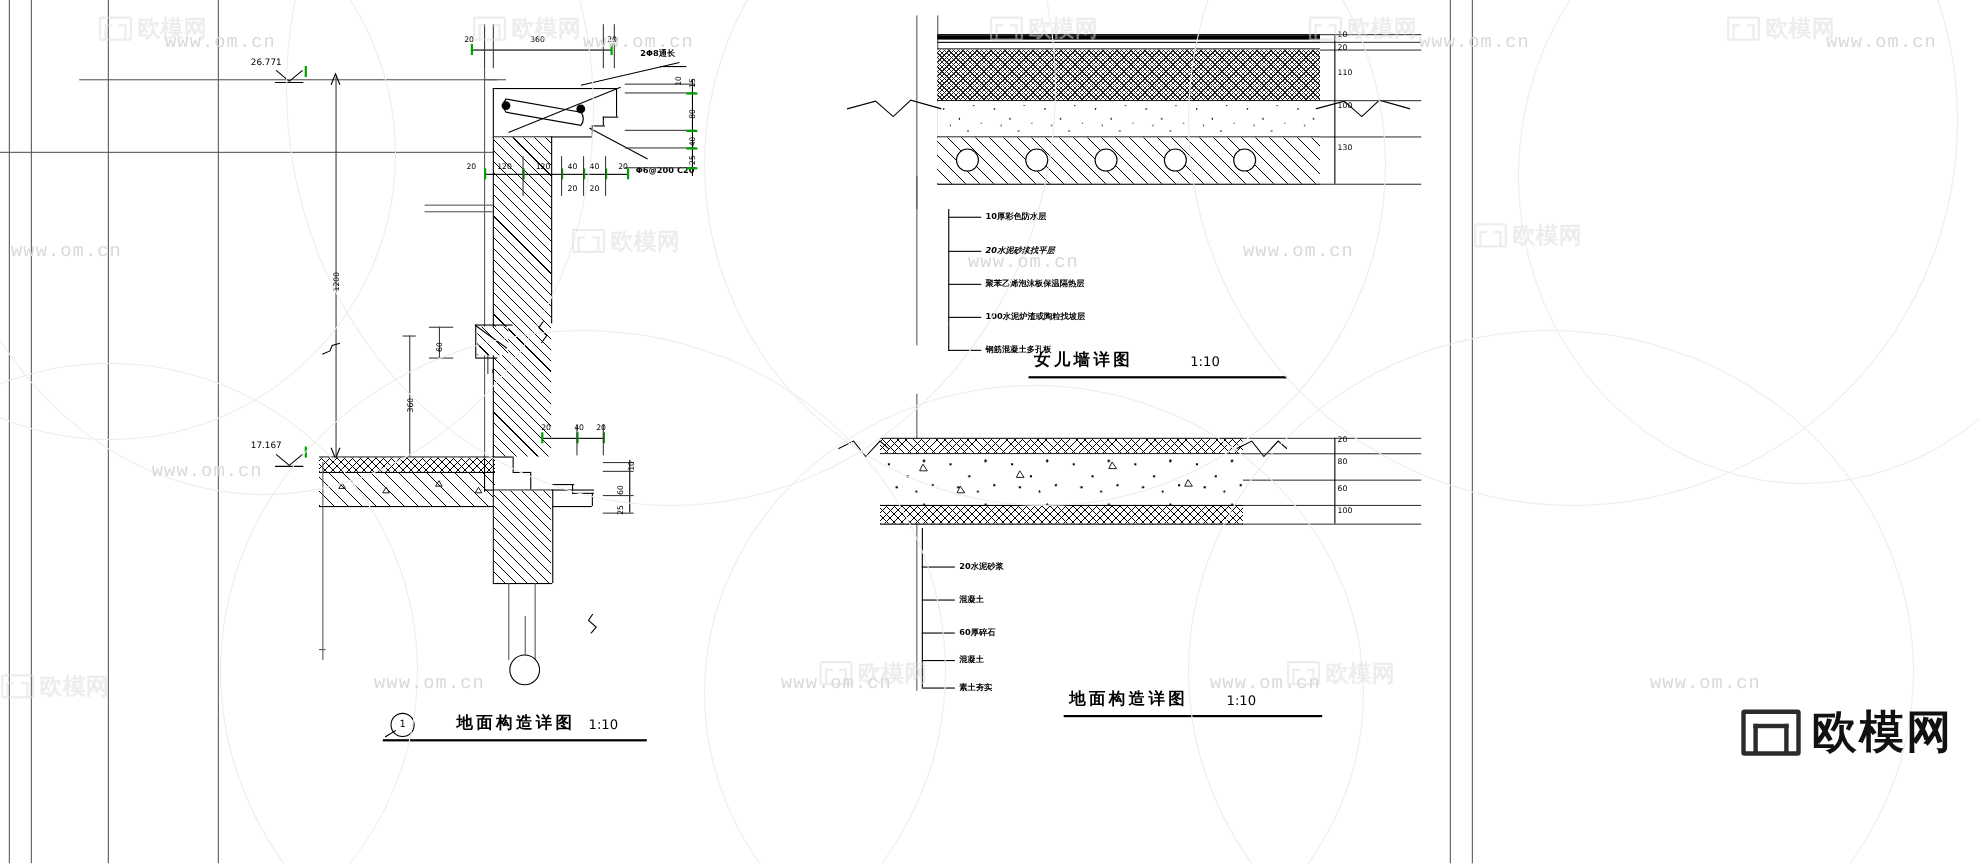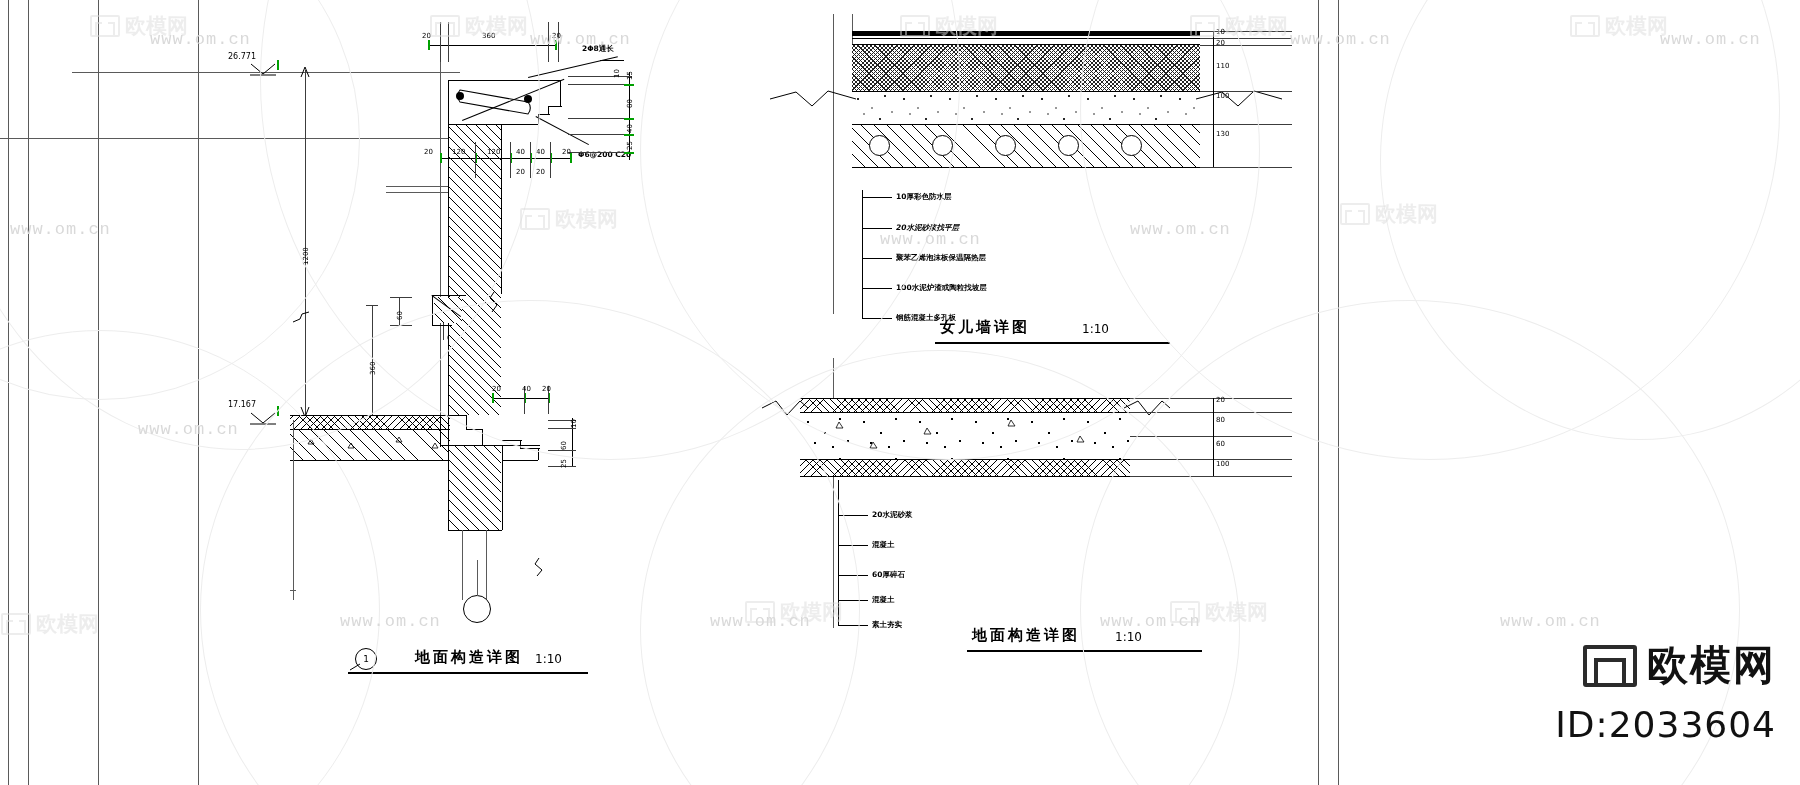--- a/index.html
+++ b/index.html
@@ -492,15 +492,14 @@
   <div class="txt-cn" style="left:872px;top:620px;">素土夯实</div>
 
   <div class="title-cn" style="left:972px;top:626px;">地面构造详图</div>
   <div class="title-sc" style="left:1115px;top:630px;">1:10</div>
   <div class="ln lnh" style="left:967px;top:650px;width:235px;height:2px;"></div>
 
   <div id="brand">
     <div class="bi"></div>
     <div class="bt">欧模网</div>
   </div>
-  <div id="idtext">ID:2033604</div>
 
 </div>
 
 </body></html>

